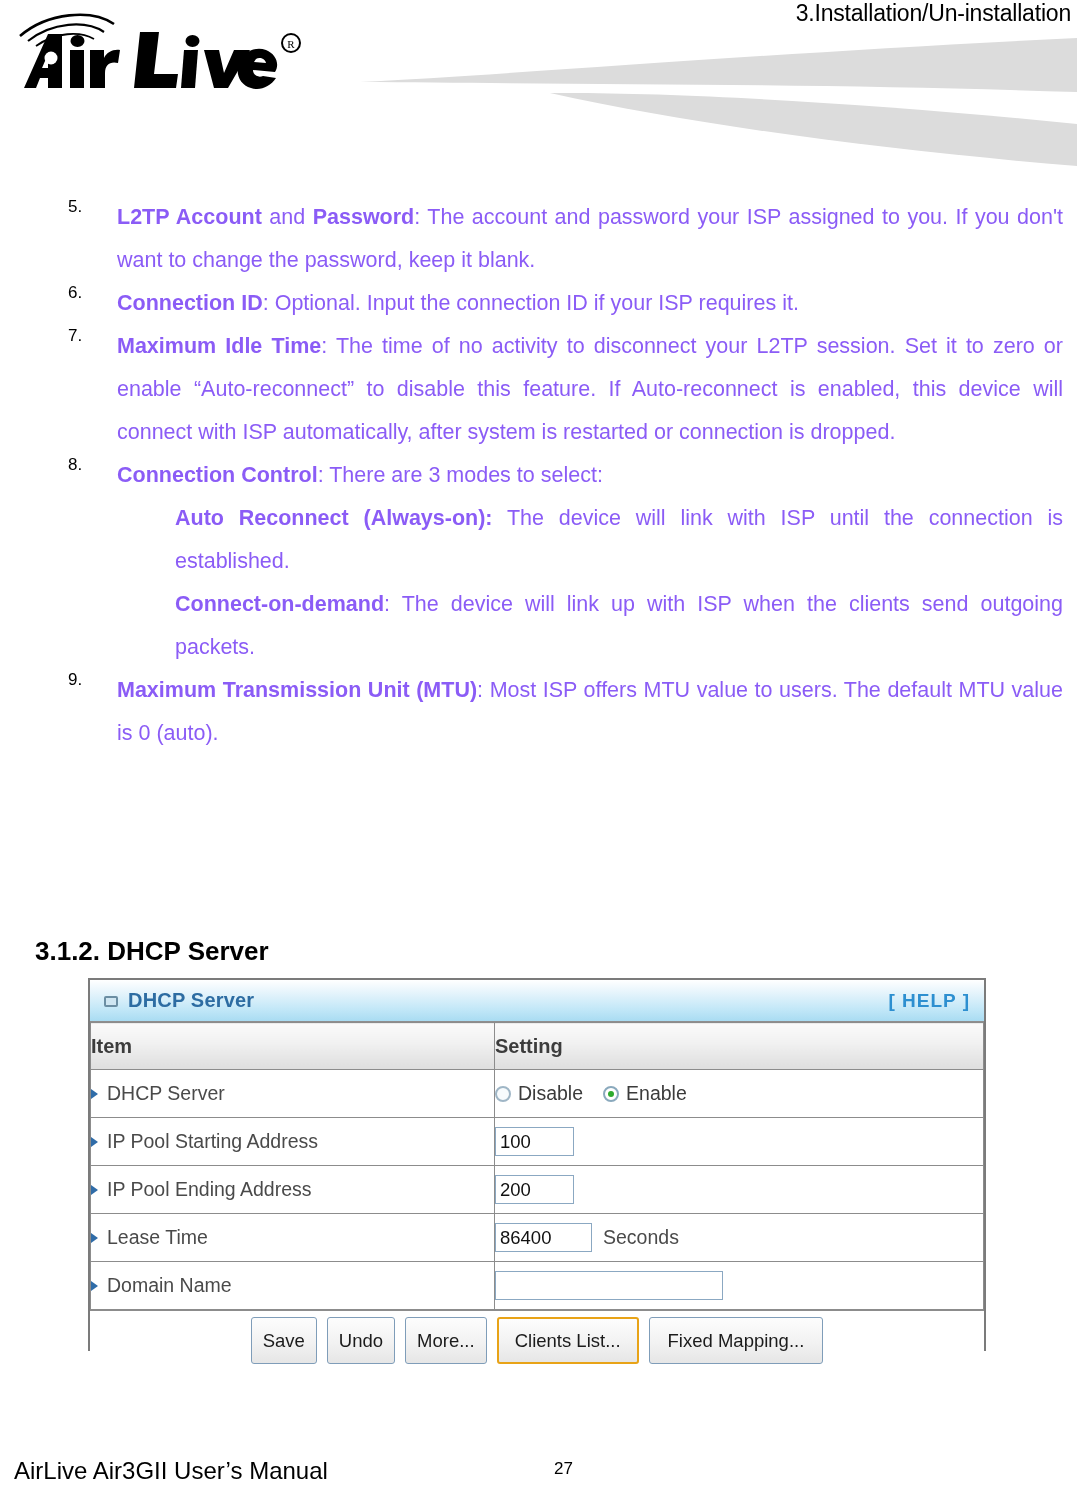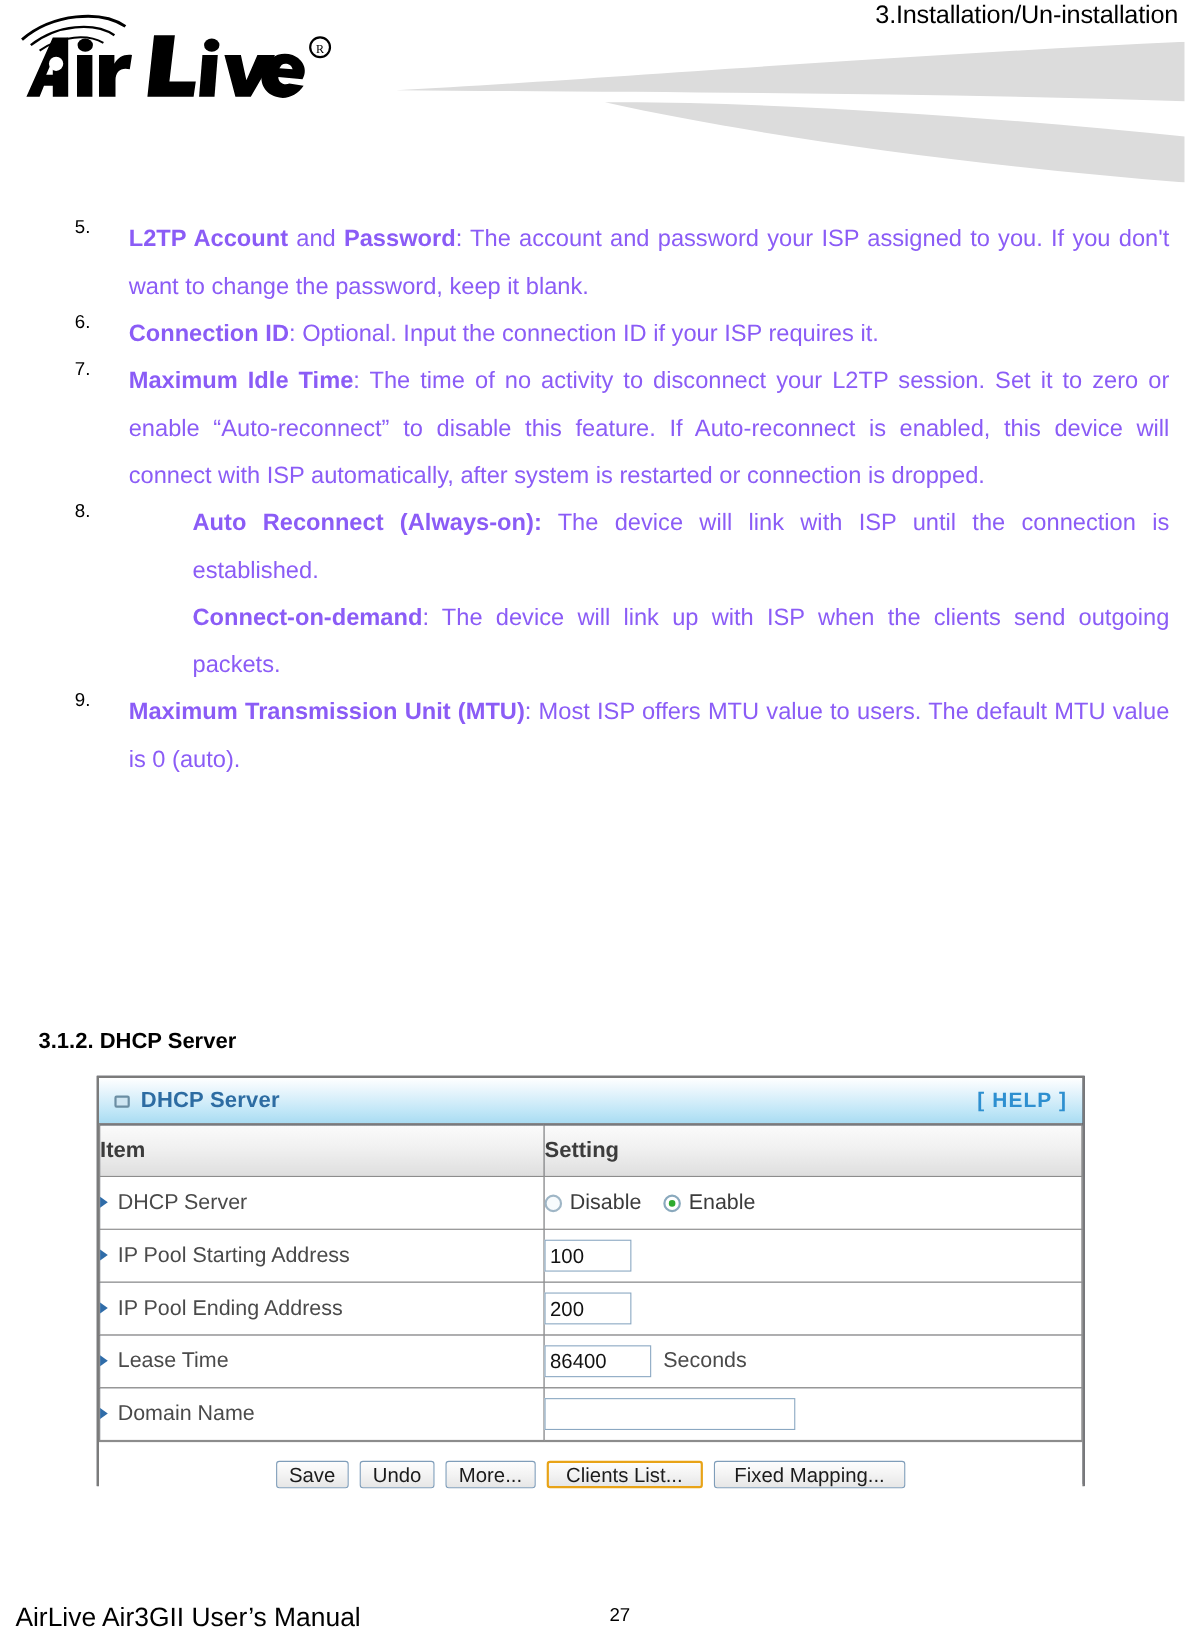--- a/index.html
+++ b/index.html
@@ -58,29 +58,29 @@
   }
   .para.sub {
     margin-left:175px;
   }
   .para b { font-weight:bold; }
   .blk { margin-bottom:0; }
 
   
   .section-heading {
     position:absolute; left:35px; top:936px;
-    font-size:20px; font-weight:bold; color:#000;
+    font-size:26px; font-weight:bold; color:#000;
   }
 
   
   .panel {
     position:absolute; left:88px; top:978px;
     width:898px; height:373px;
     border:2px solid #7b7b7b;
-    background:#0f172a;
+    background:#a3a3a3;
   }
   .panel-title {
     height:42px;
     background:linear-gradient(to bottom,#ffffff 0%,#e8f5fc 28%,#bfe6f7 75%,#a9dcf2 100%);
     border-bottom:1px solid #8f8f8f;
     display:flex; align-items:center;
     padding:0 14px 0 14px;
     position:relative;
   }
   .panel-title .mon-icon {
@@ -171,21 +171,21 @@
     display:flex; align-items:center; justify-content:center;
     gap:10px;
     background:#fff;
   }
   .btn {
     border:1px solid #7f9db9;
     border-radius:3px;
     background:linear-gradient(to bottom,#fdfdfd 0%,#f2f2f2 55%,#e6e6e6 100%);
     font-size:18.5px;
     color:#1b1b1b;
-    height:25px;
+    height:47px;
     padding:0 11px;
     display:flex; align-items:center; justify-content:center;
     font-family:"Liberation Sans", sans-serif;
     white-space:nowrap;
   }
   .btn.hl {
     border:2px solid #e8a317;
     padding:0 16px;
   }
   .btn.wide { padding:0 18px; }
@@ -267,20 +267,21 @@
       </li>
       <li>
         <div class="item-row">
           <span class="num">7.</span>
           <p class="para blk"><b>Maximum Idle Time</b><span>: The time of no activity to disconnect your L2TP session. Set it to zero or enable “Auto-reconnect” to disable this feature. If Auto-reconnect is enabled, this device will connect with ISP automatically, after system is restarted or connection is dropped.</span></p>
         </div>
       </li>
       <li>
         <div class="item-row">
           <span class="num">8.</span>
+          <p class="para blk"><b>Connection Control</b><span>: There are 3 modes to select:</span></p>
         </div>
       </li>
       <li>
         <div class="item-row">
           <p class="para blk sub"><b>Auto Reconnect (Always-on):</b><span> The device will link with ISP until the connection is established.</span></p>
         </div>
       </li>
       <li>
         <div class="item-row">
           <p class="para blk sub"><b>Connect-on-demand</b><span>: The device will link up with ISP when the clients send outgoing packets.</span></p>

